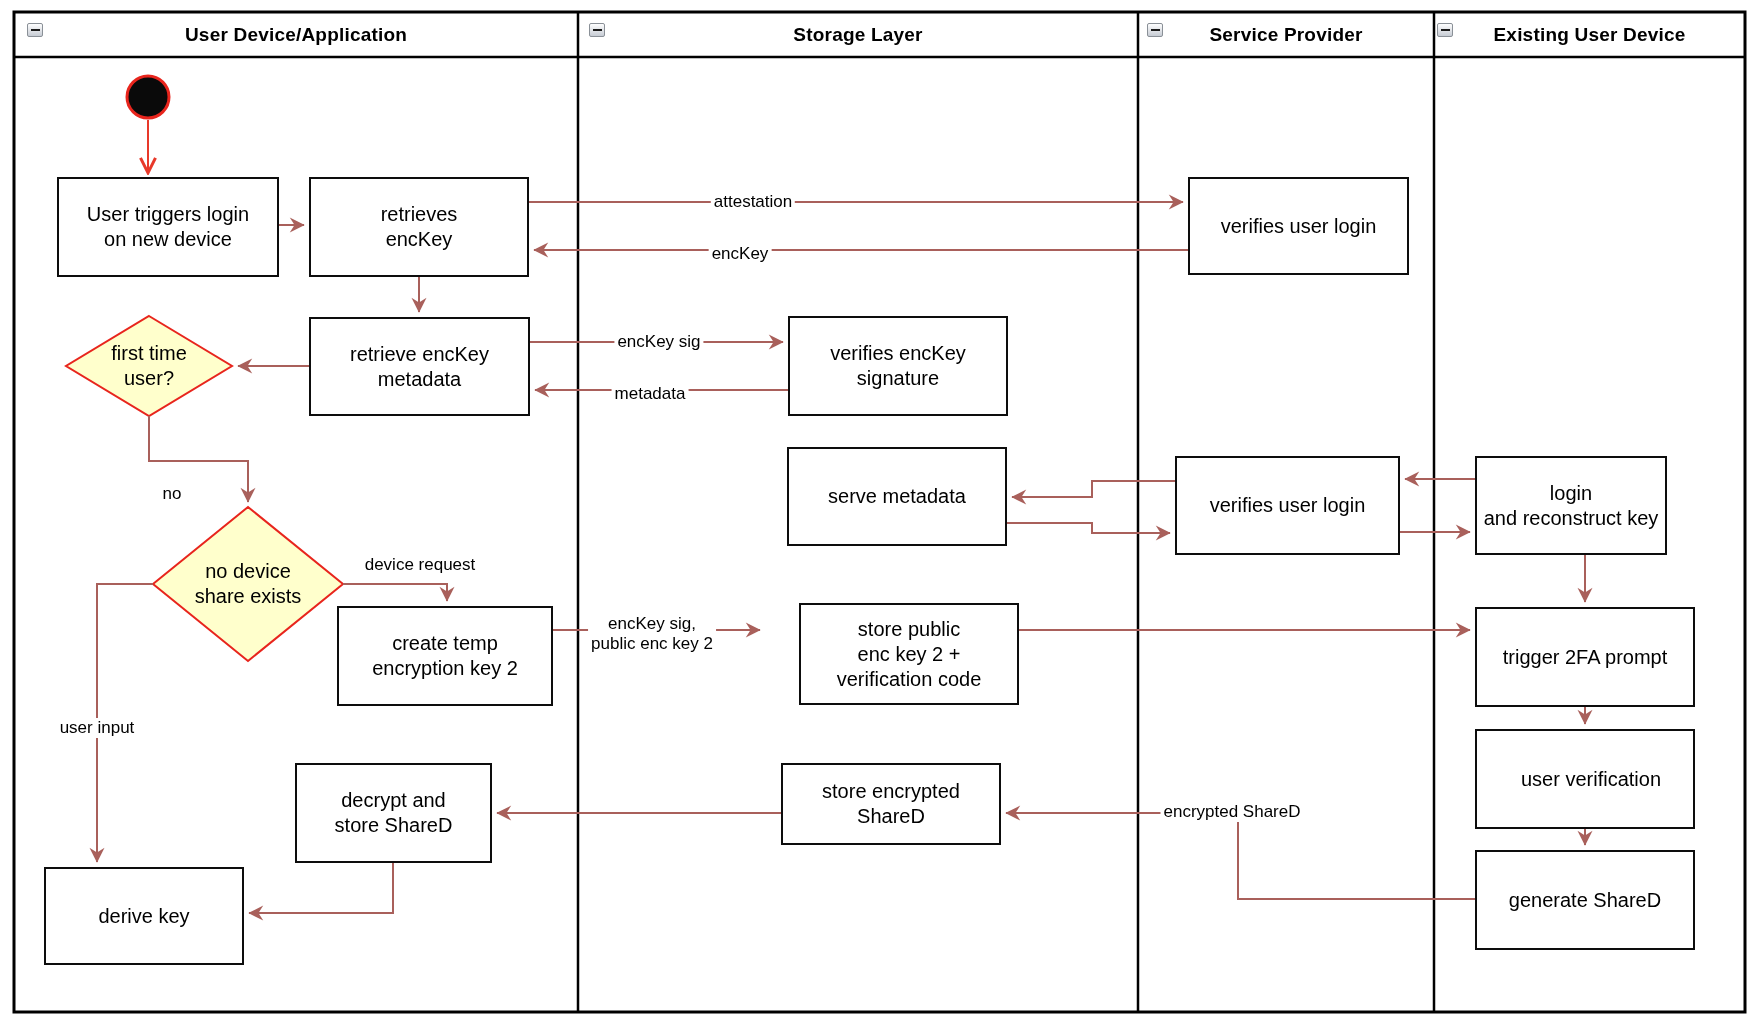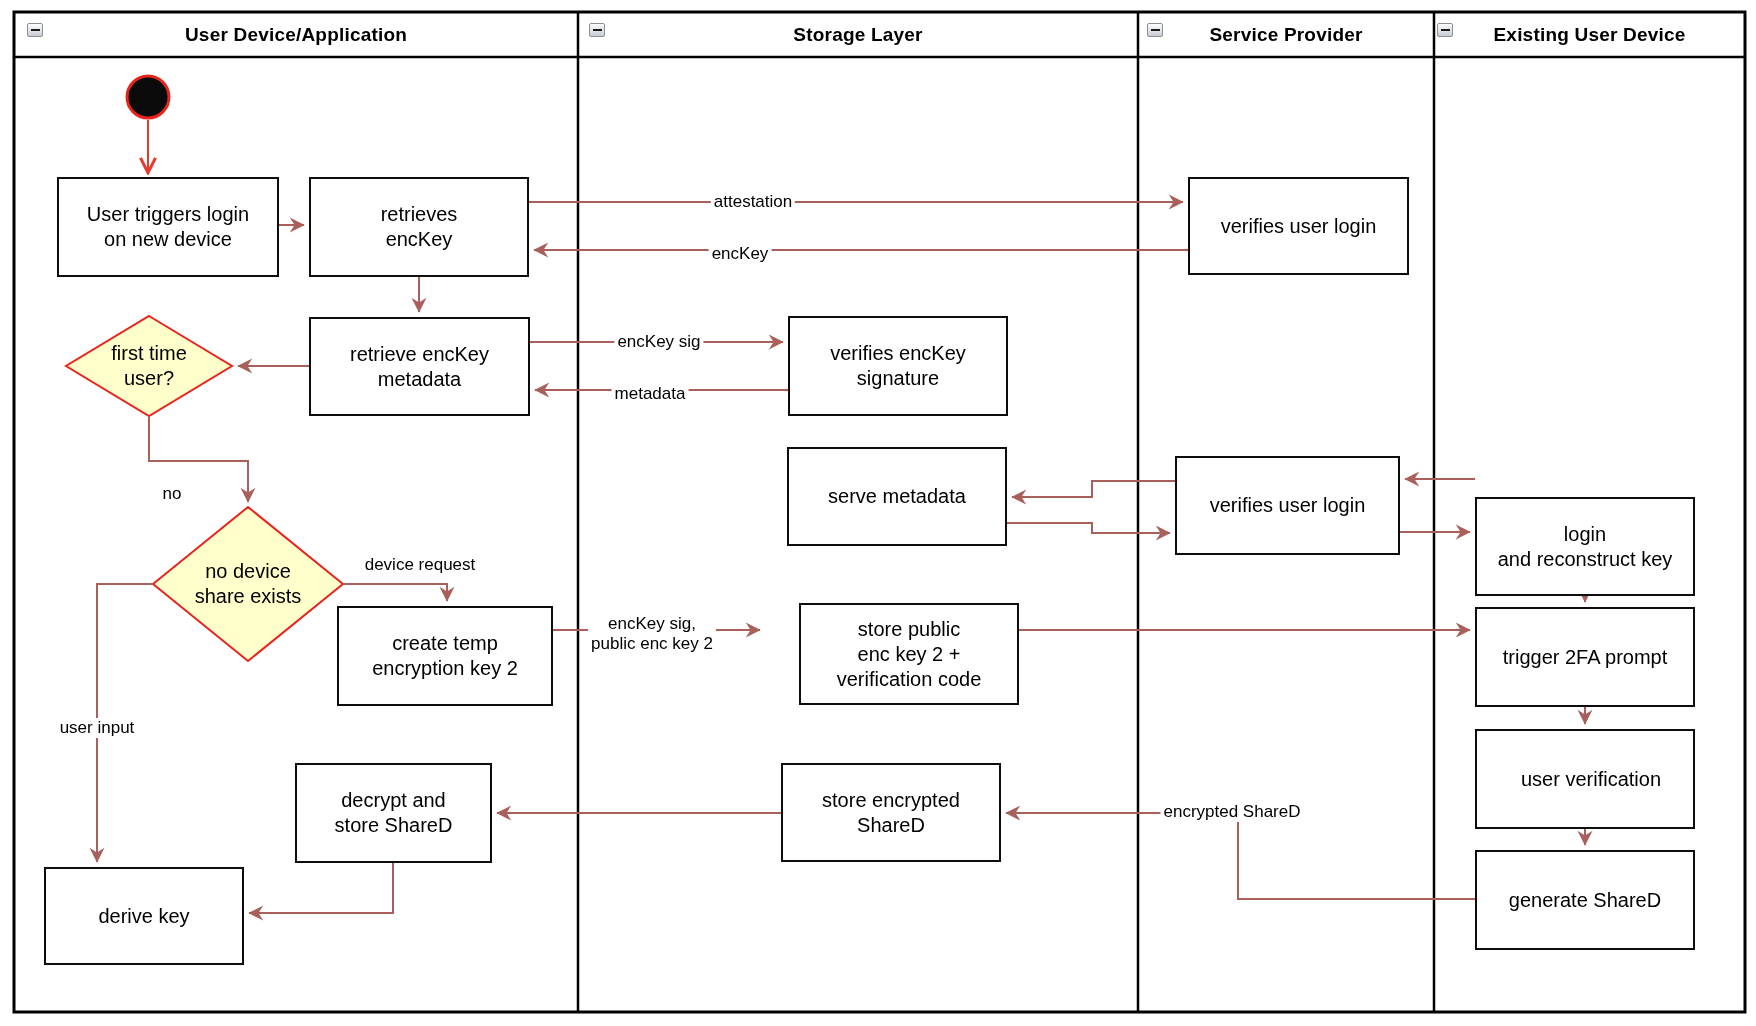--- a/index.html
+++ b/index.html
@@ -127,25 +127,25 @@
 encryption key 2</div>
       <div class="node box" style="left: 295px; top: 763px; width: 197px; height: 100px;">decrypt and
 store ShareD</div>
       <div class="node box" style="left: 44px; top: 867px; width: 200px; height: 98px;">derive key</div>
       <div class="node box" style="left: 788px; top: 316px; width: 220px; height: 100px;">verifies encKey
 signature</div>
       <div class="node box" style="left: 787px; top: 447px; width: 220px; height: 99px;">serve metadata</div>
       <div class="node box" style="left: 799px; top: 603px; width: 220px; height: 102px;">store public
 enc key 2 +
 verification code</div>
-      <div class="node box" style="left: 781px; top: 763px; width: 220px; height: 99px;">store encrypted
+      <div class="node box" style="left: 781px; top: 763px; width: 220px; height: 82px;">store encrypted
 ShareD</div>
       <div class="node box" style="left: 1188px; top: 177px; width: 221px; height: 98px;">verifies user login</div>
       <div class="node box" style="left: 1175px; top: 456px; width: 225px; height: 99px;">verifies user login</div>
-      <div class="node box" style="left: 1475px; top: 456px; width: 220px; height: 99px; margin-top: 41px;">login
+      <div class="node box" style="left: 1475px; top: 456px; width: 192px; height: 99px;">login
 and reconstruct key</div>
       <div class="node box" style="left: 1475px; top: 607px; width: 220px; height: 100px;">trigger 2FA prompt</div>
       <div class="node box" style="left: 1475px; top: 729px; width: 220px; height: 100px; padding-left: 12px;">user verification</div>
       <div class="node box" style="left: 1475px; top: 850px; width: 220px; height: 100px;">generate ShareD</div>
     </div>
   <div id="label-layer">
       <div class="edge-label" style="left: 753px; top: 202px;">attestation</div>
       <div class="edge-label" style="left: 740px; top: 254px;">encKey</div>
       <div class="edge-label" style="left: 659px; top: 342px;">encKey sig</div>
       <div class="edge-label" style="left: 650px; top: 394px;">metadata</div>

